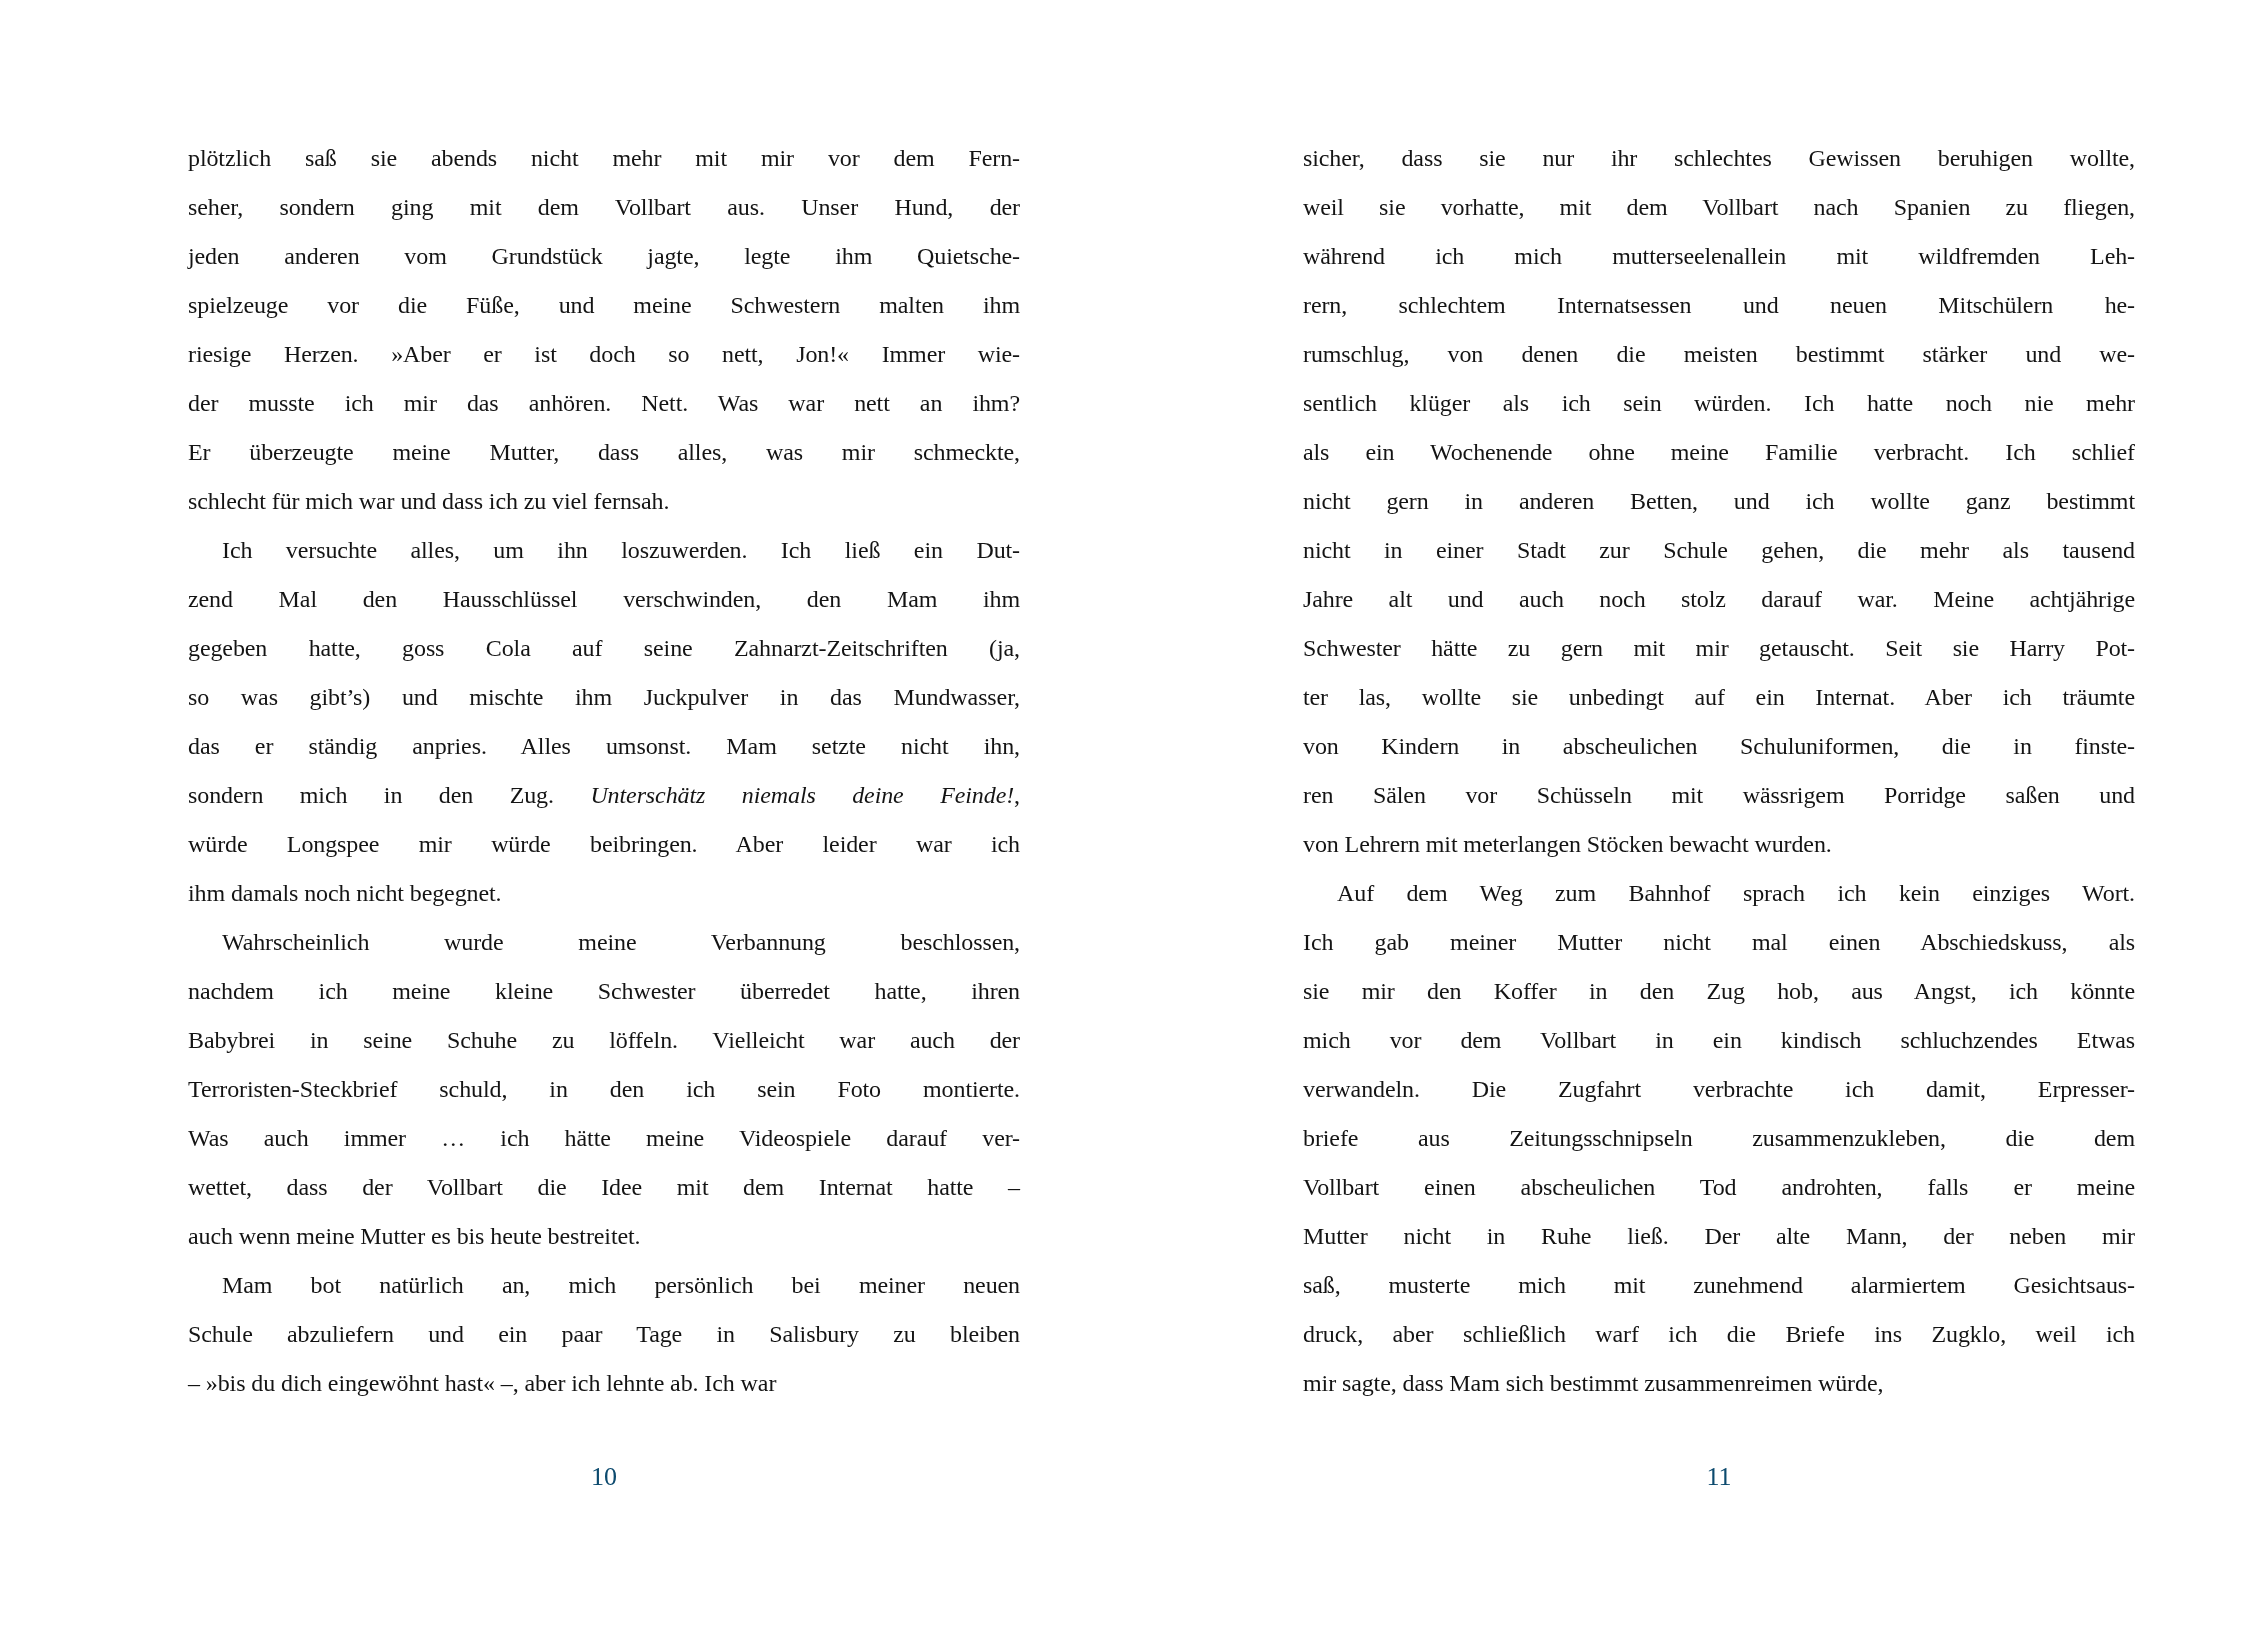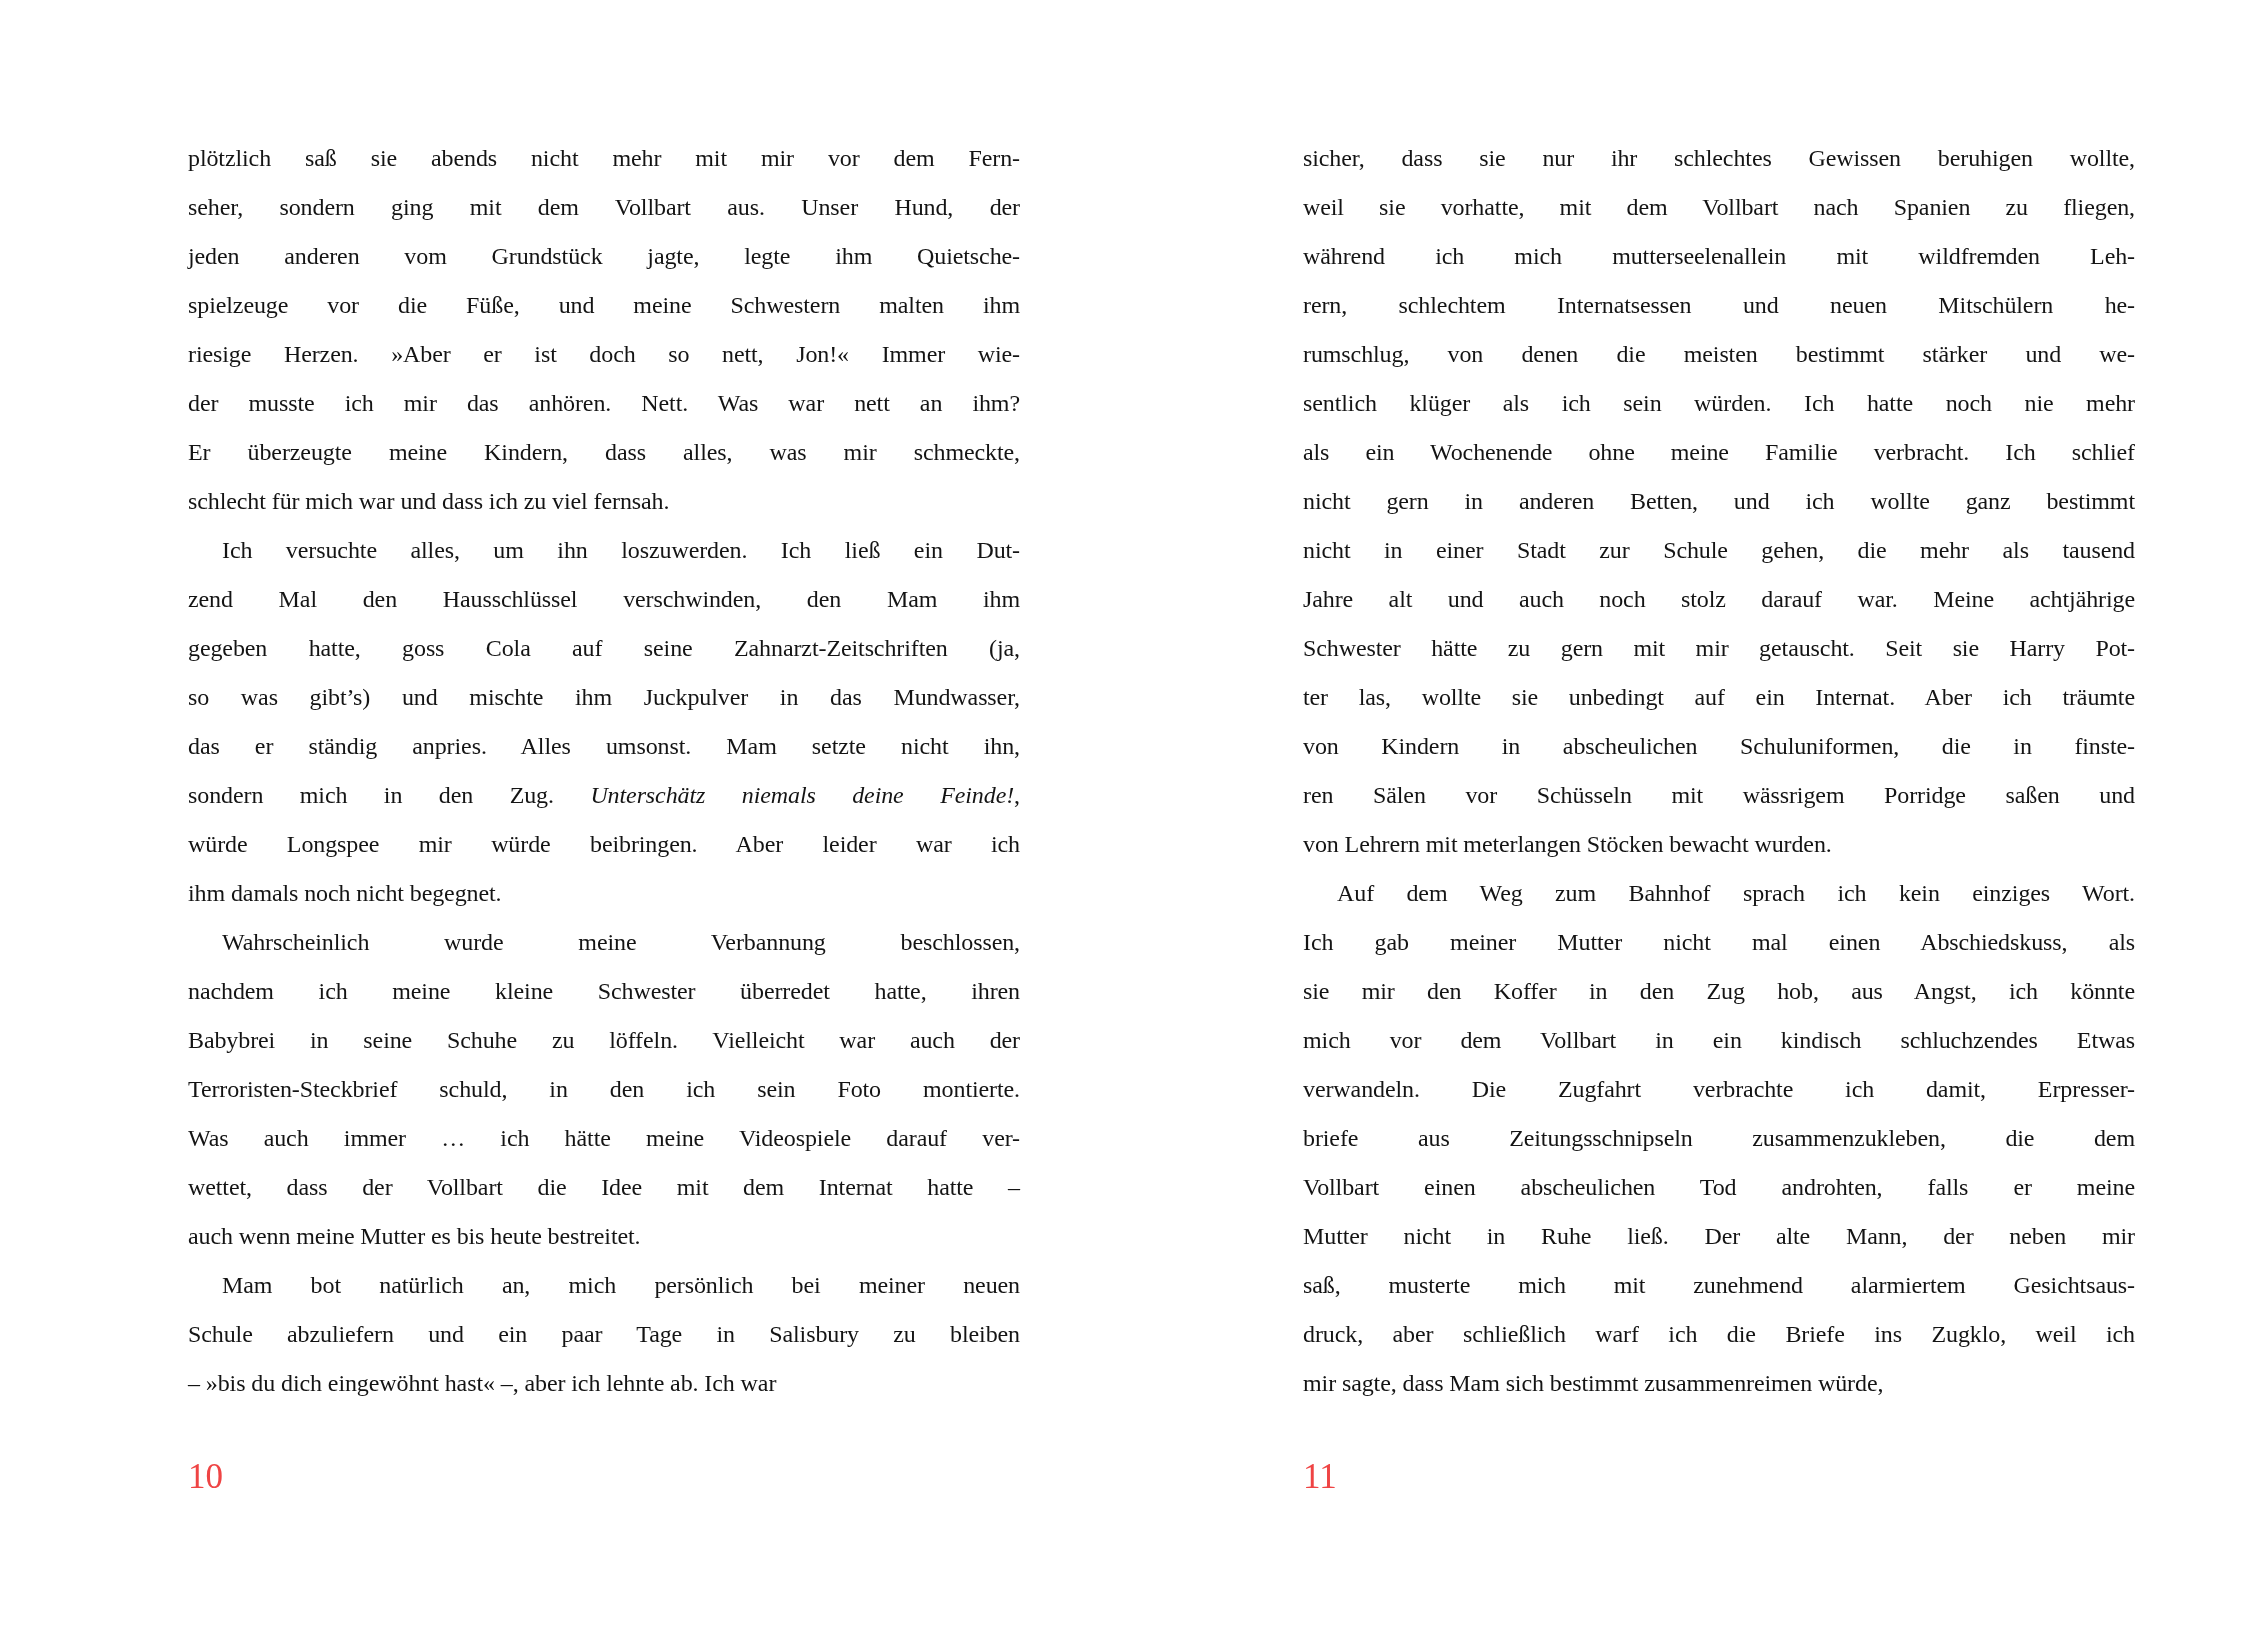--- a/index.html
+++ b/index.html
@@ -53,41 +53,41 @@
   }
   .paragraph.indent .line:first-child {
     text-indent: 34px;
   }
   .italic { font-style: italic; }
 
   .page-number {
     position: absolute;
     top: 1458px;
     width: 832px;
-    text-align: left;
-    font-size: 35px;
+    text-align: center;
+    font-size: 26px;
     line-height: 38px;
-    color: #ef4444;
+    color: #0c4a6e;
   }
 </style>
 </head>
 <body>
 
 <div class="spread">
 
   <div class="page page--left">
     <div class="text-block">
         <div class="paragraph">
           <div class="line"><span>plötzlich saß sie abends nicht mehr mit mir vor dem Fern-</span></div>
           <div class="line"><span>seher, sondern ging mit dem Vollbart aus. Unser Hund, der</span></div>
           <div class="line"><span>jeden anderen vom Grundstück jagte, legte ihm Quietsche-</span></div>
           <div class="line"><span>spielzeuge vor die Füße, und meine Schwestern malten ihm</span></div>
           <div class="line"><span>riesige Herzen. »Aber er ist doch so nett, Jon!« Immer wie-</span></div>
           <div class="line"><span>der musste ich mir das anhören. Nett. Was war nett an ihm?</span></div>
-          <div class="line"><span>Er überzeugte meine Kindern, dass alles, was mir schmeckte,</span></div>
+          <div class="line"><span>Er überzeugte meine Mutter, dass alles, was mir schmeckte,</span></div>
           <div class="line last"><span>schlecht für mich war und dass ich zu viel fernsah.</span></div>
         </div>
         <div class="paragraph indent">
           <div class="line"><span>Ich versuchte alles, um ihn loszuwerden. Ich ließ ein Dut-</span></div>
           <div class="line"><span>zend Mal den Hausschlüssel verschwinden, den Mam ihm</span></div>
           <div class="line"><span>gegeben hatte, goss Cola auf seine Zahnarzt-Zeitschriften (ja,</span></div>
           <div class="line"><span>so was gibt’s) und mischte ihm Juckpulver in das Mundwasser,</span></div>
           <div class="line"><span>das er ständig anpries. Alles umsonst. Mam setzte nicht ihn,</span></div>
           <div class="line"><span>sondern mich in den Zug. </span><span class="italic">Unterschätz niemals deine Feinde!</span><span>,</span></div>
           <div class="line"><span>würde Longspee mir würde beibringen. Aber leider war ich</span></div>

